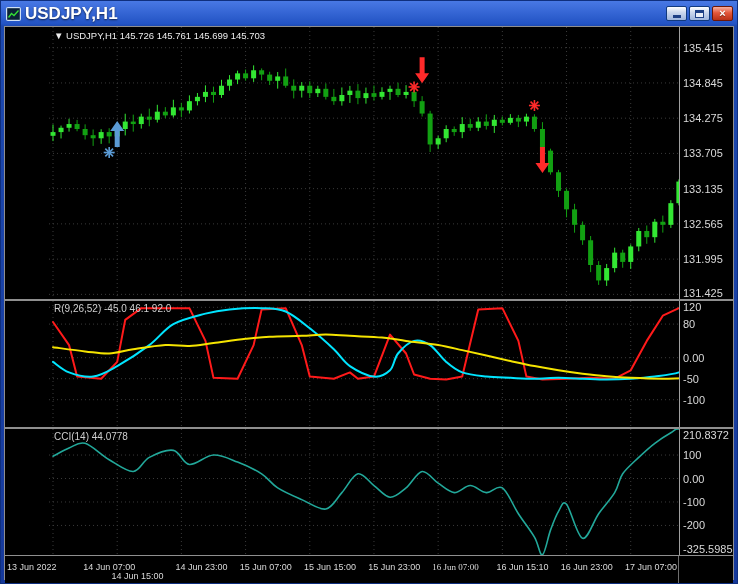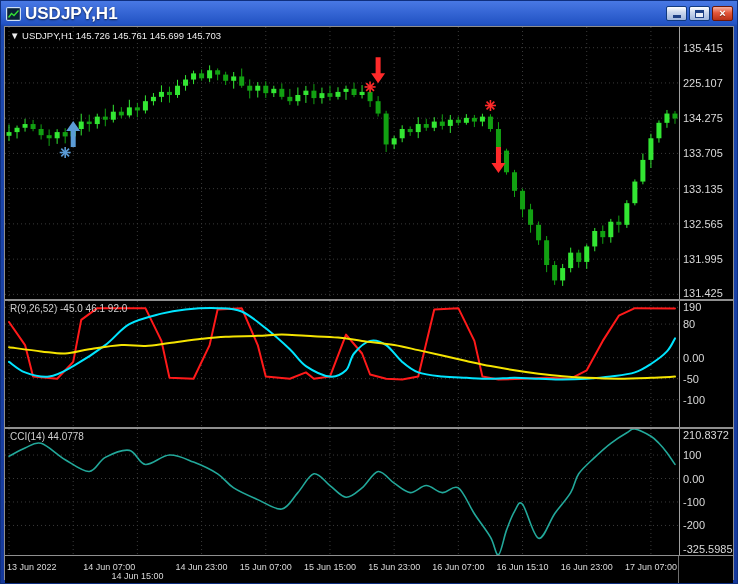--- a/index.html
+++ b/index.html
@@ -17,21 +17,21 @@
   .wbtn{width:21px;height:15px;border:1px solid #123a7e;border-radius:2px;
     background:linear-gradient(180deg,#ffffff,#cdd9ee 40%,#9fb6dd);
     display:flex;align-items:center;justify-content:center;cursor:pointer;padding:0;}
   .wbtn.close{background:linear-gradient(180deg,#f8b0a0,#e4573a 45%,#b93016);border-color:#6e1606;}
   .glyph-min{width:8px;height:3px;background:#1d3f85;margin-top:6px;}
   .glyph-restore{width:9px;height:8px;border:1px solid #1d3f85;border-top:3px solid #1d3f85;background:#e8eef8;}
   .glyph-close{color:#fff;font-size:11px;font-weight:bold;line-height:13px;
     text-shadow:0 1px 1px rgba(0,0,0,.45);}
 
   .client{width:730px;height:554px;background:#000;border:1px solid #8f8f8f;position:relative;}
-  .panel{position:relative;background:#000;overflow:hidden;}
+  .panel{position:relative;background:#000;overflow:hidden;margin-left:44px;}
   .panel > svg{display:block;position:absolute;left:0;top:0;}
   .axis{position:absolute;top:0;right:0;width:54px;height:100%;background:#000;
     border-left:1px solid #9f9f9f;z-index:3;}
   .axlabel{position:absolute;left:3px;font-size:11px;line-height:10px;color:#d9d9d9;white-space:nowrap;}
   .ohlc{position:absolute;left:5px;top:3px;font-size:9.5px;color:#ececec;z-index:2;white-space:nowrap;}
   .plabel{position:absolute;left:5px;top:2px;font-size:10px;color:#cfcfcf;z-index:2;white-space:nowrap;}
   .sep{height:2px;background:#8f8f8f;}
   .timeaxis{position:relative;height:28px;background:#000;border-top:1px solid #8f8f8f;}
   .timeaxis::after{content:"";position:absolute;top:0;bottom:0;right:54px;width:1px;background:#6e6e6e;}
   .tlabel{position:absolute;top:6px;font-size:9px;color:#d9d9d9;white-space:nowrap;}
@@ -272,21 +272,21 @@
             <line x1="485.44" y1="73.01" x2="485.44" y2="84.01"></line>
             <line x1="481.55" y1="74.62" x2="489.33" y2="82.4"></line>
             <line x1="479.94" y1="78.51" x2="490.94" y2="78.51"></line>
             <line x1="481.55" y1="82.4" x2="489.33" y2="74.62"></line>
           </g>
           <path d="M490.96,119.91 L495.96,119.91 L495.96,135.91 L500.46,135.91 L493.46,145.91 L486.46,135.91 L490.96,135.91 Z" fill="#ff2a2a"></path>
         </svg>
       <div class="ohlc">▼ USDJPY,H1  145.726 145.761 145.699 145.703</div>
       <div class="axis" id="axis-main">
           <span class="axlabel" style="top: 15.71px;">135.415</span>
-          <span class="axlabel" style="top: 50.95px;">225.107</span>
+          <span class="axlabel" style="top: 50.95px;">134.845</span>
           <span class="axlabel" style="top: 86.18px;">134.275</span>
           <span class="axlabel" style="top: 121.42px;">133.705</span>
           <span class="axlabel" style="top: 156.65px;">133.135</span>
           <span class="axlabel" style="top: 191.89px;">132.565</span>
           <span class="axlabel" style="top: 227.13px;">131.995</span>
           <span class="axlabel" style="top: 261px;">131.425</span>
         </div>
     </div>
 
     <div class="sep"></div>
@@ -308,21 +308,21 @@
           <line x1="0" y1="23.1" x2="674" y2="23.1" stroke="#3a3a3a" stroke-dasharray="1 3"></line>
           <line x1="0" y1="56.7" x2="674" y2="56.7" stroke="#3a3a3a" stroke-dasharray="1 3"></line>
           <line x1="0" y1="77.7" x2="674" y2="77.7" stroke="#3a3a3a" stroke-dasharray="1 3"></line>
           <line x1="0" y1="98.7" x2="674" y2="98.7" stroke="#3a3a3a" stroke-dasharray="1 3"></line>
           <path d="M4.01,21 L20.06,44.1 L28.08,75.6 L52.15,77.7 L68.2,60.9 L76.23,18.9 L92.27,7.14 L140.42,7.14 L156.46,39.9 L164.49,76.86 L188.56,77.7 L204.61,44.1 L212.63,8.4 L236.7,7.14 L252.75,44.1 L260.77,75.6 L284.85,77.7 L300.89,71.4 L308.92,77.7 L324.96,75.6 L341.01,33.6 L357.06,52.5 L365.08,73.5 L381.13,77.7 L397.18,78.54 L413.23,75.6 L429.27,8.4 L453.35,7.14 L469.39,39.9 L477.42,75.6 L493.46,78.54 L517.54,77.7 L541.61,76.86 L565.68,77.7 L581.73,69.3 L597.77,39.9 L613.82,14.7 L629.87,7.14 L669.99,7.56" fill="none" stroke="#ff1a1a" stroke-width="2" stroke-linejoin="round" stroke-linecap="round"></path>
           <path d="M4.01,60.9 C6.7,62.6 13.4,69.0 20.06,71.4 C26.7,73.9 36.1,76.6 44.13,75.6 C52.2,74.5 58.8,70.3 68.2,65.1 C77.6,59.8 90.9,51.1 100.3,44.1 C109.7,37.1 115.0,28.4 124.37,23.1 C133.7,17.9 147.1,15.1 156.46,12.6 C165.8,10.1 171.2,9.3 180.54,8.4 C189.9,7.5 203.3,6.8 212.63,7.14 C222.0,7.5 228.7,7.1 236.7,10.5 C244.7,13.9 252.7,21.0 260.77,27.3 C268.8,33.6 278.2,42.0 284.85,48.3 C291.5,54.6 294.2,60.5 300.89,65.1 C307.6,69.6 318.3,74.9 324.96,75.6 C331.6,76.3 337.0,73.1 341.01,69.3 C345.0,65.5 345.0,57.4 349.04,52.5 C353.1,47.6 359.7,41.3 365.08,39.9 C370.4,38.5 375.8,40.6 381.13,44.1 C386.5,47.6 391.8,56.3 397.18,60.9 C402.5,65.5 406.5,69.0 413.23,71.4 C419.9,73.9 429.3,74.7 437.3,75.6 C445.3,76.5 453.3,76.5 461.37,76.86 C469.4,77.2 477.4,77.7 485.44,77.7 C493.5,77.7 501.5,76.9 509.51,76.86 C517.5,76.9 525.6,77.4 533.58,77.7 C541.6,78.0 549.6,78.5 557.65,78.54 C565.7,78.5 573.7,78.2 581.73,77.7 C589.8,77.2 597.8,76.6 605.8,75.6 C613.8,74.5 623.2,73.5 629.87,71.4 C636.6,69.3 640.6,66.5 645.92,63 C651.3,59.5 657.9,54.7 661.96,50.4 C666.0,46.1 668.7,39.6 669.99,37.38" fill="none" stroke="#00e5ff" stroke-width="2" stroke-linejoin="round" stroke-linecap="round"></path>
           <path d="M4.01,46.2 C9.4,46.9 26.7,49.4 36.11,50.4 C45.5,51.4 52.2,52.9 60.18,52.5 C68.2,52.1 74.9,49.7 84.25,48.3 C93.6,46.9 107.0,44.7 116.35,44.1 C125.7,43.5 132.4,45.3 140.42,44.94 C148.4,44.6 155.1,43.2 164.49,42 C173.9,40.8 187.2,38.8 196.58,37.8 C205.9,36.8 211.3,36.2 220.65,35.7 C230.0,35.2 243.4,35.2 252.75,34.86 C262.1,34.5 268.8,33.6 276.82,33.6 C284.8,33.6 291.5,34.4 300.89,34.86 C310.3,35.4 323.6,35.7 332.99,36.54 C342.4,37.4 347.7,38.6 357.06,39.9 C366.4,41.2 379.8,42.6 389.15,44.1 C398.5,45.6 405.2,47.4 413.23,49.14 C421.3,50.9 429.3,52.8 437.3,54.6 C445.3,56.4 453.3,58.3 461.37,60.06 C469.4,61.8 477.4,63.6 485.44,65.1 C493.5,66.6 501.5,68.0 509.51,69.3 C517.5,70.6 525.6,71.7 533.58,72.66 C541.6,73.6 549.6,74.5 557.65,75.18 C565.7,75.9 572.4,76.4 581.73,76.86 C591.1,77.3 603.1,77.7 613.82,77.7 C624.5,77.7 636.6,77.2 645.92,76.86 C655.3,76.5 666.0,75.8 669.99,75.6" fill="none" stroke="#f5e400" stroke-width="2" stroke-linejoin="round" stroke-linecap="round"></path>
         </svg>
       <div class="plabel">R(9,26,52) -45.0 46.1 92.0</div>
       <div class="axis" id="axis-r">
-          <span class="axlabel" style="top: 1.3px;">190</span>
+          <span class="axlabel" style="top: 1.3px;">120</span>
           <span class="axlabel" style="top: 18.1px;">80</span>
           <span class="axlabel" style="top: 51.7px;">0.00</span>
           <span class="axlabel" style="top: 72.7px;">-50</span>
           <span class="axlabel" style="top: 93.7px;">-100</span>
         </div>
     </div>
 
     <div class="sep"></div>
 
     <div class="panel" style="height:126px">
@@ -356,19 +356,19 @@
     </div>
 
     <div class="timeaxis" id="time-axis">
         <span class="tlabel" style="left: 2px;">13 Jun 2022</span>
         <span class="tlabel" style="left: 42.2px; padding-left: 36px;">14 Jun 07:00</span>
         <span class="tlabel" style="left: 106.39px; margin-top: 9px;">14 Jun 15:00</span>
         <span class="tlabel" style="left: 170.58px;">14 Jun 23:00</span>
         <span class="tlabel" style="left: 234.77px;">15 Jun 07:00</span>
         <span class="tlabel" style="left: 298.96px;">15 Jun 15:00</span>
         <span class="tlabel" style="left: 363.15px;">15 Jun 23:00</span>
-        <span class="tlabel" style="left: 427.35px;">16 Jun 07:00</span>
+        <span class="tlabel" style="left: 427.35px; font-family: Liberation Serif, serif;">16 Jun 07:00</span>
         <span class="tlabel" style="left: 491.54px;">16 Jun 15:10</span>
         <span class="tlabel" style="left: 555.73px;">16 Jun 23:00</span>
         <span class="tlabel" style="left: 619.92px;">17 Jun 07:00</span>
       </div>
   </div>
 </div>
 
 </body></html>

